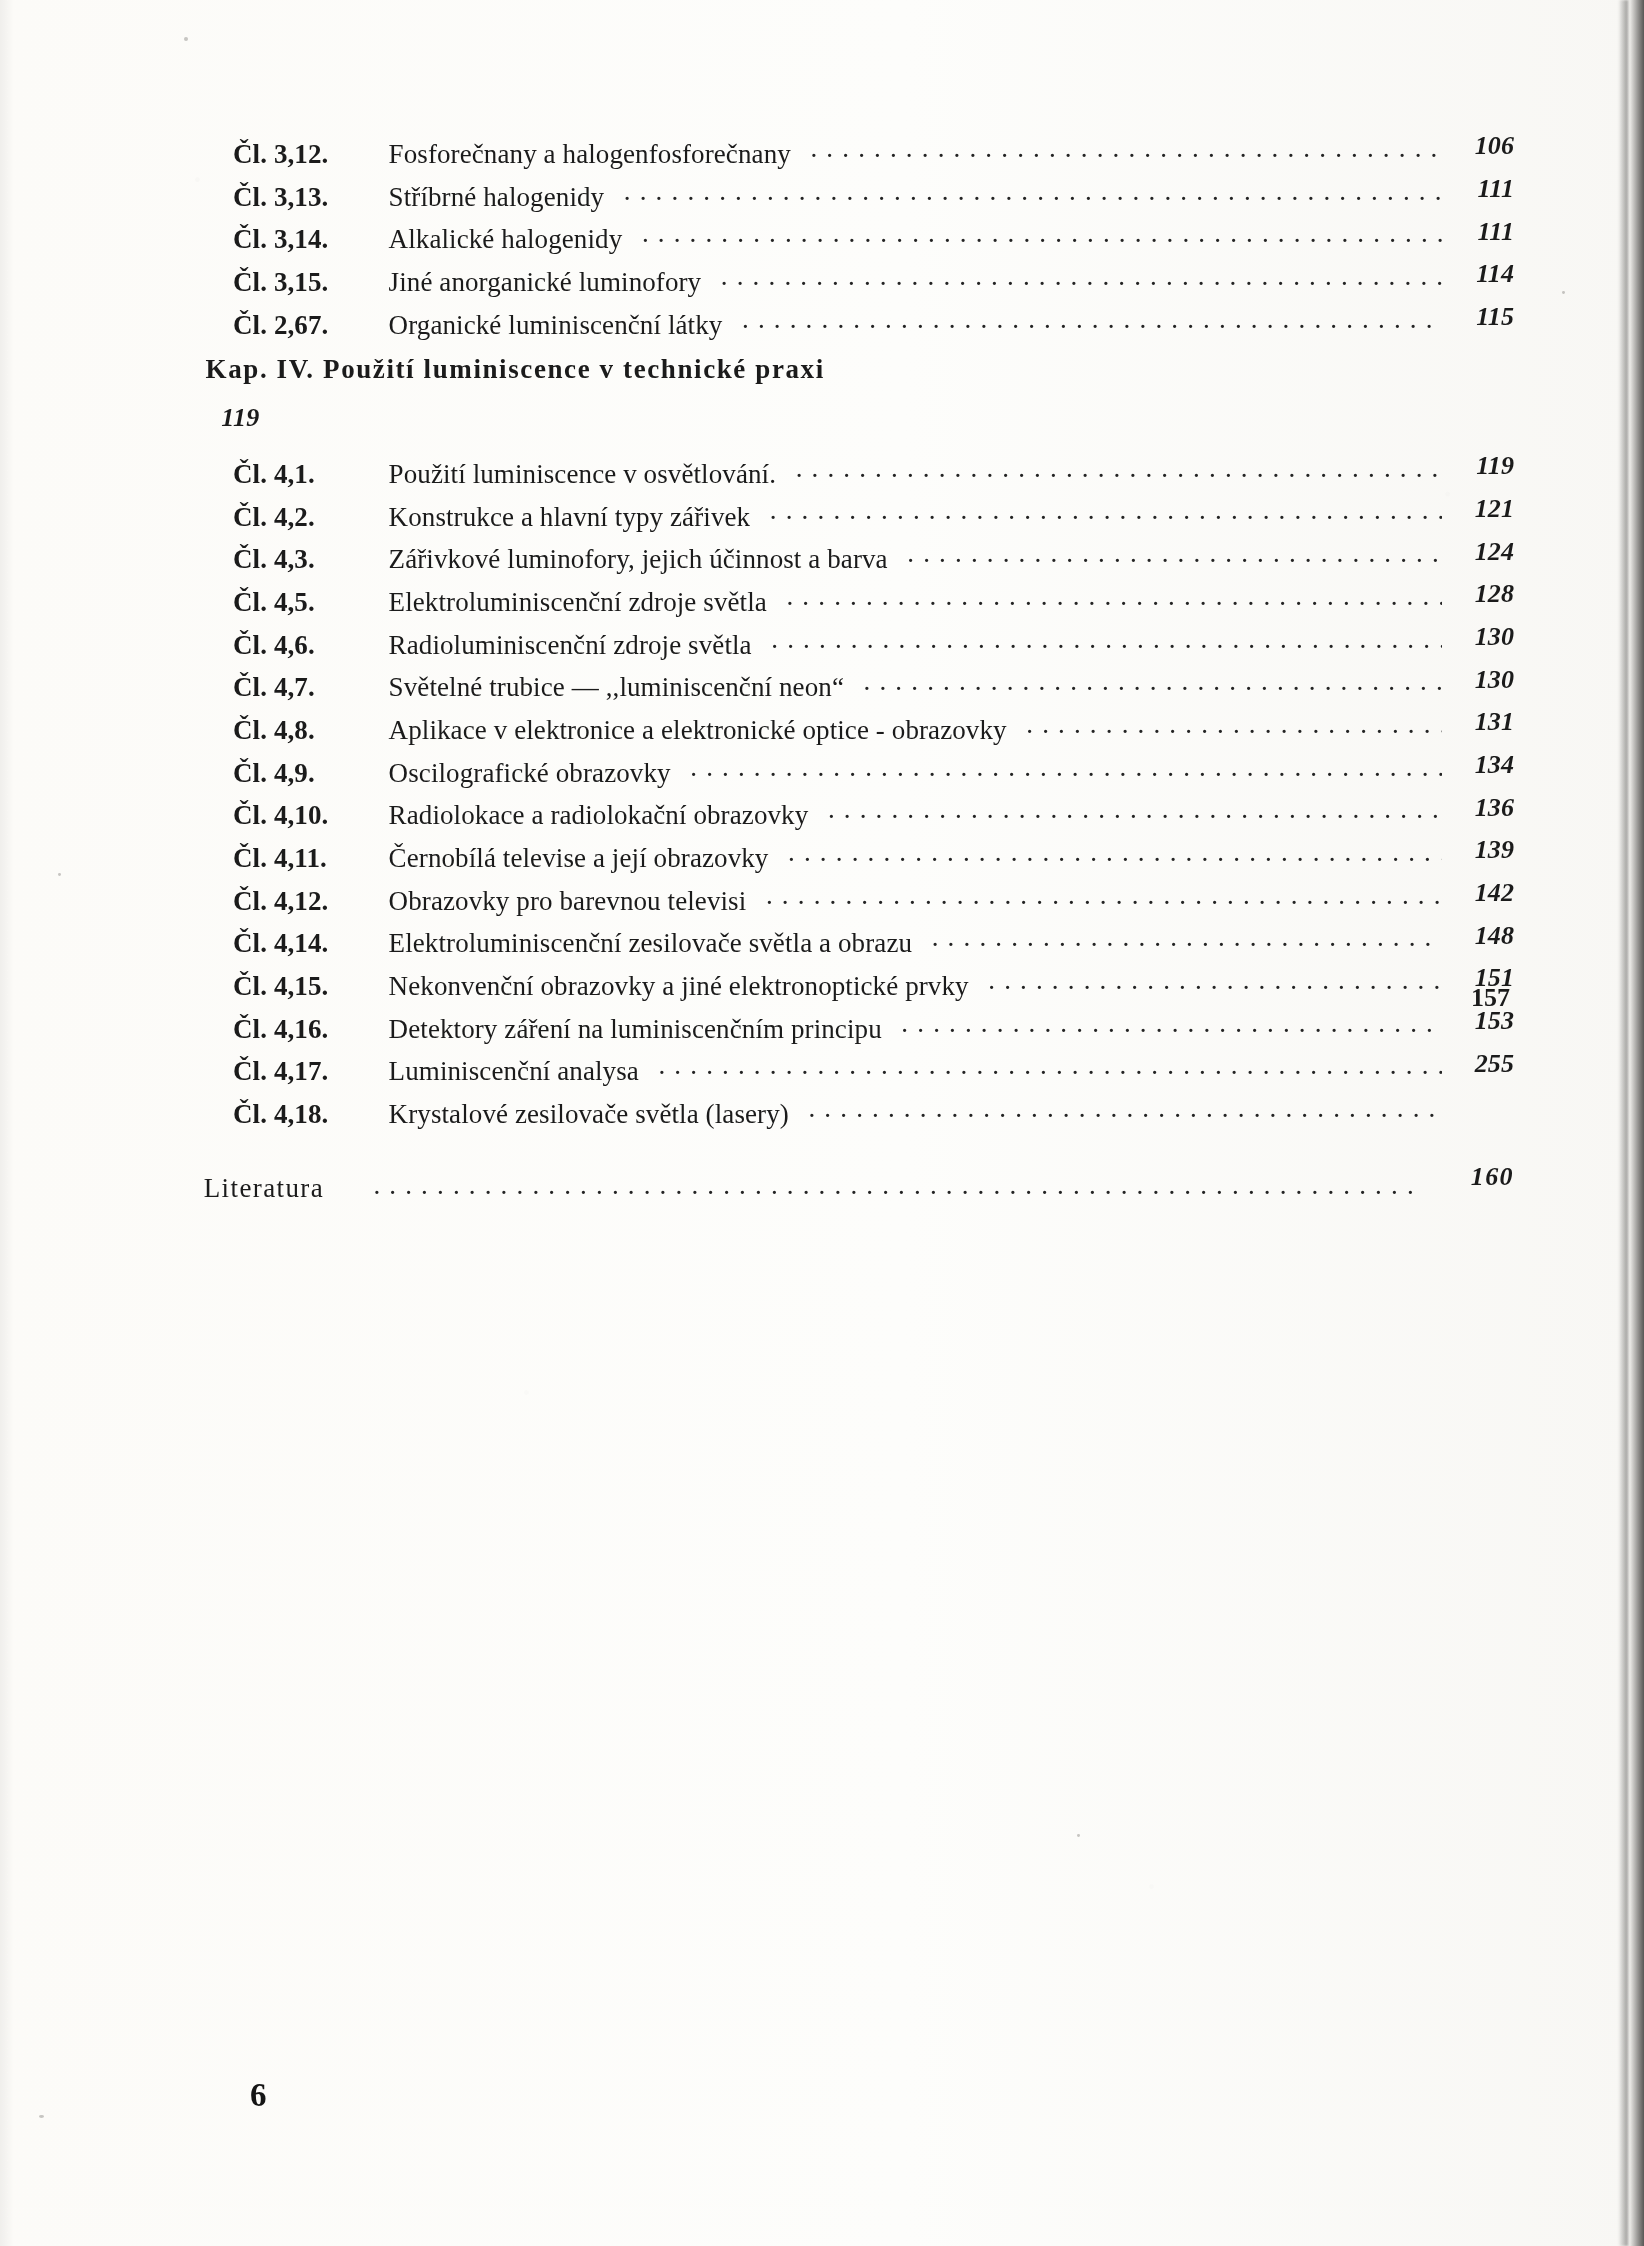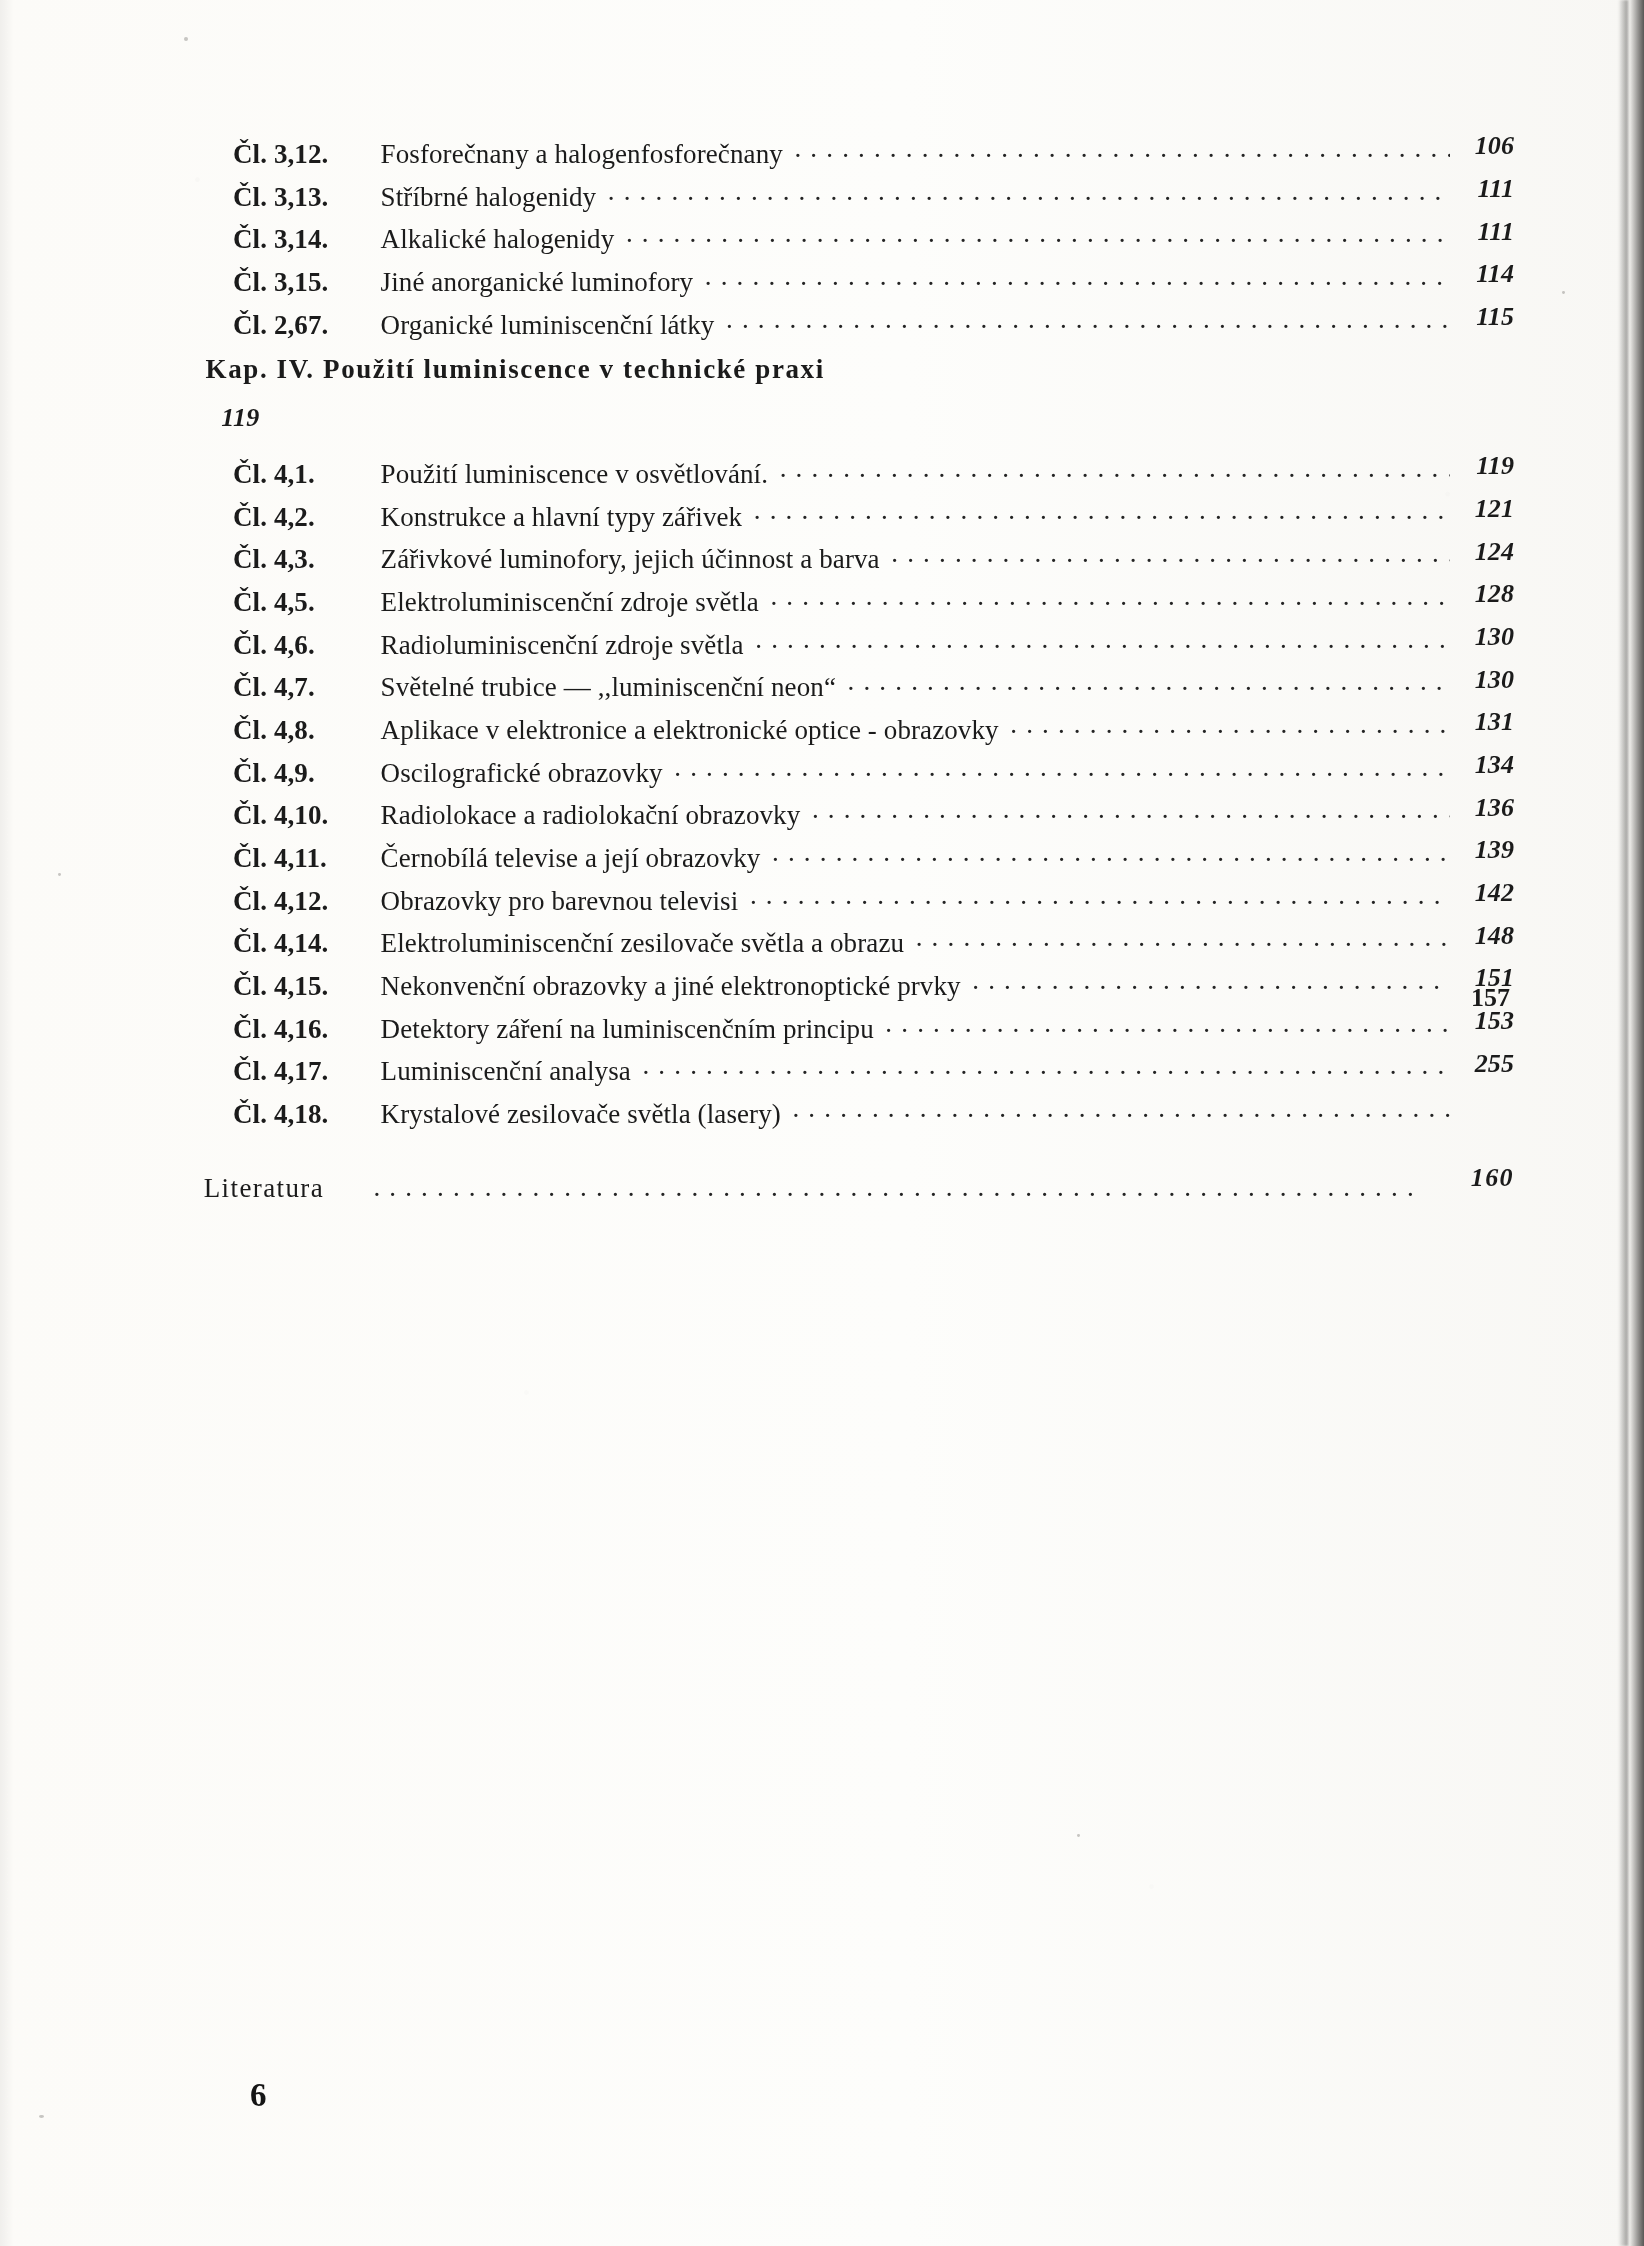--- a/index.html
+++ b/index.html
@@ -58,20 +58,21 @@
     width: 1320px;
   }
 
   .row {
     display: flex;
     align-items: baseline;
     font-size: 27px;
     line-height: 1.0;
     margin-bottom: 10.7px;
     letter-spacing: 0.1px;
+    gap: 8px;
   }
   .num {
     flex: 0 0 auto;
     font-weight: 700;
     white-space: pre;
   }
   .title {
     flex: 0 0 auto;
     padding-left: 13.6px;
     white-space: pre;
@@ -120,21 +121,21 @@
     flex: 0 0 auto;
     font-weight: 700;
     letter-spacing: 1.6px;
     white-space: pre;
     padding-left: 0px;
   }
   .chapter-row .pg { top: -9.7px; }
 
   .lit-row {
     display: flex;
-    align-items: flex-end;
+    align-items: center;
     font-size: 27px;
     margin-top: 45px;
     padding-left: 9.7px;
     letter-spacing: 1.4px;
     gap: 28px;
   }
   .lit-row .lit-label { flex: 0 0 auto; white-space: pre; }
   .lit-row .leader { margin-left: 21.3px; }
   .lit-row .pg { top: -11.6px; }
 

